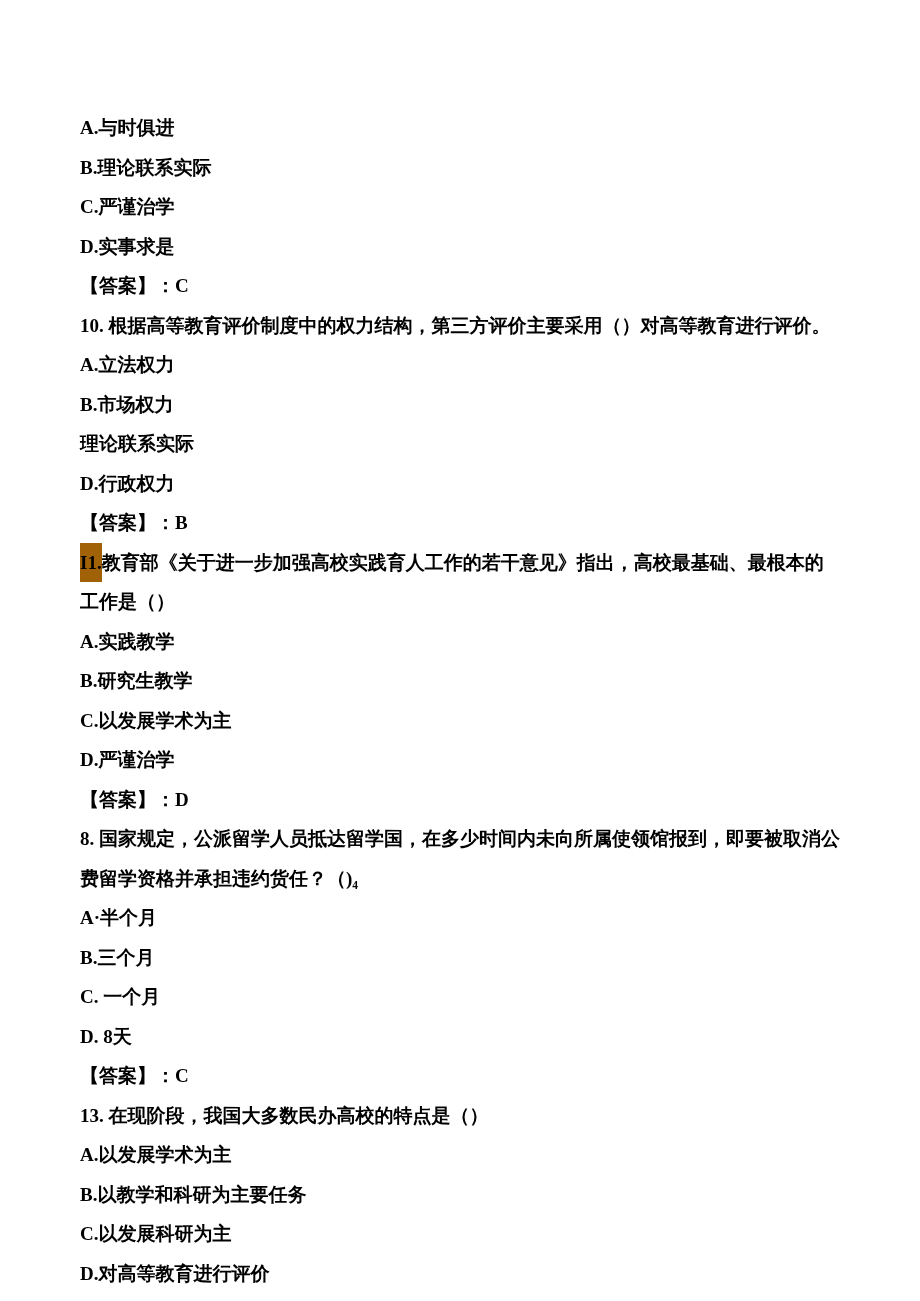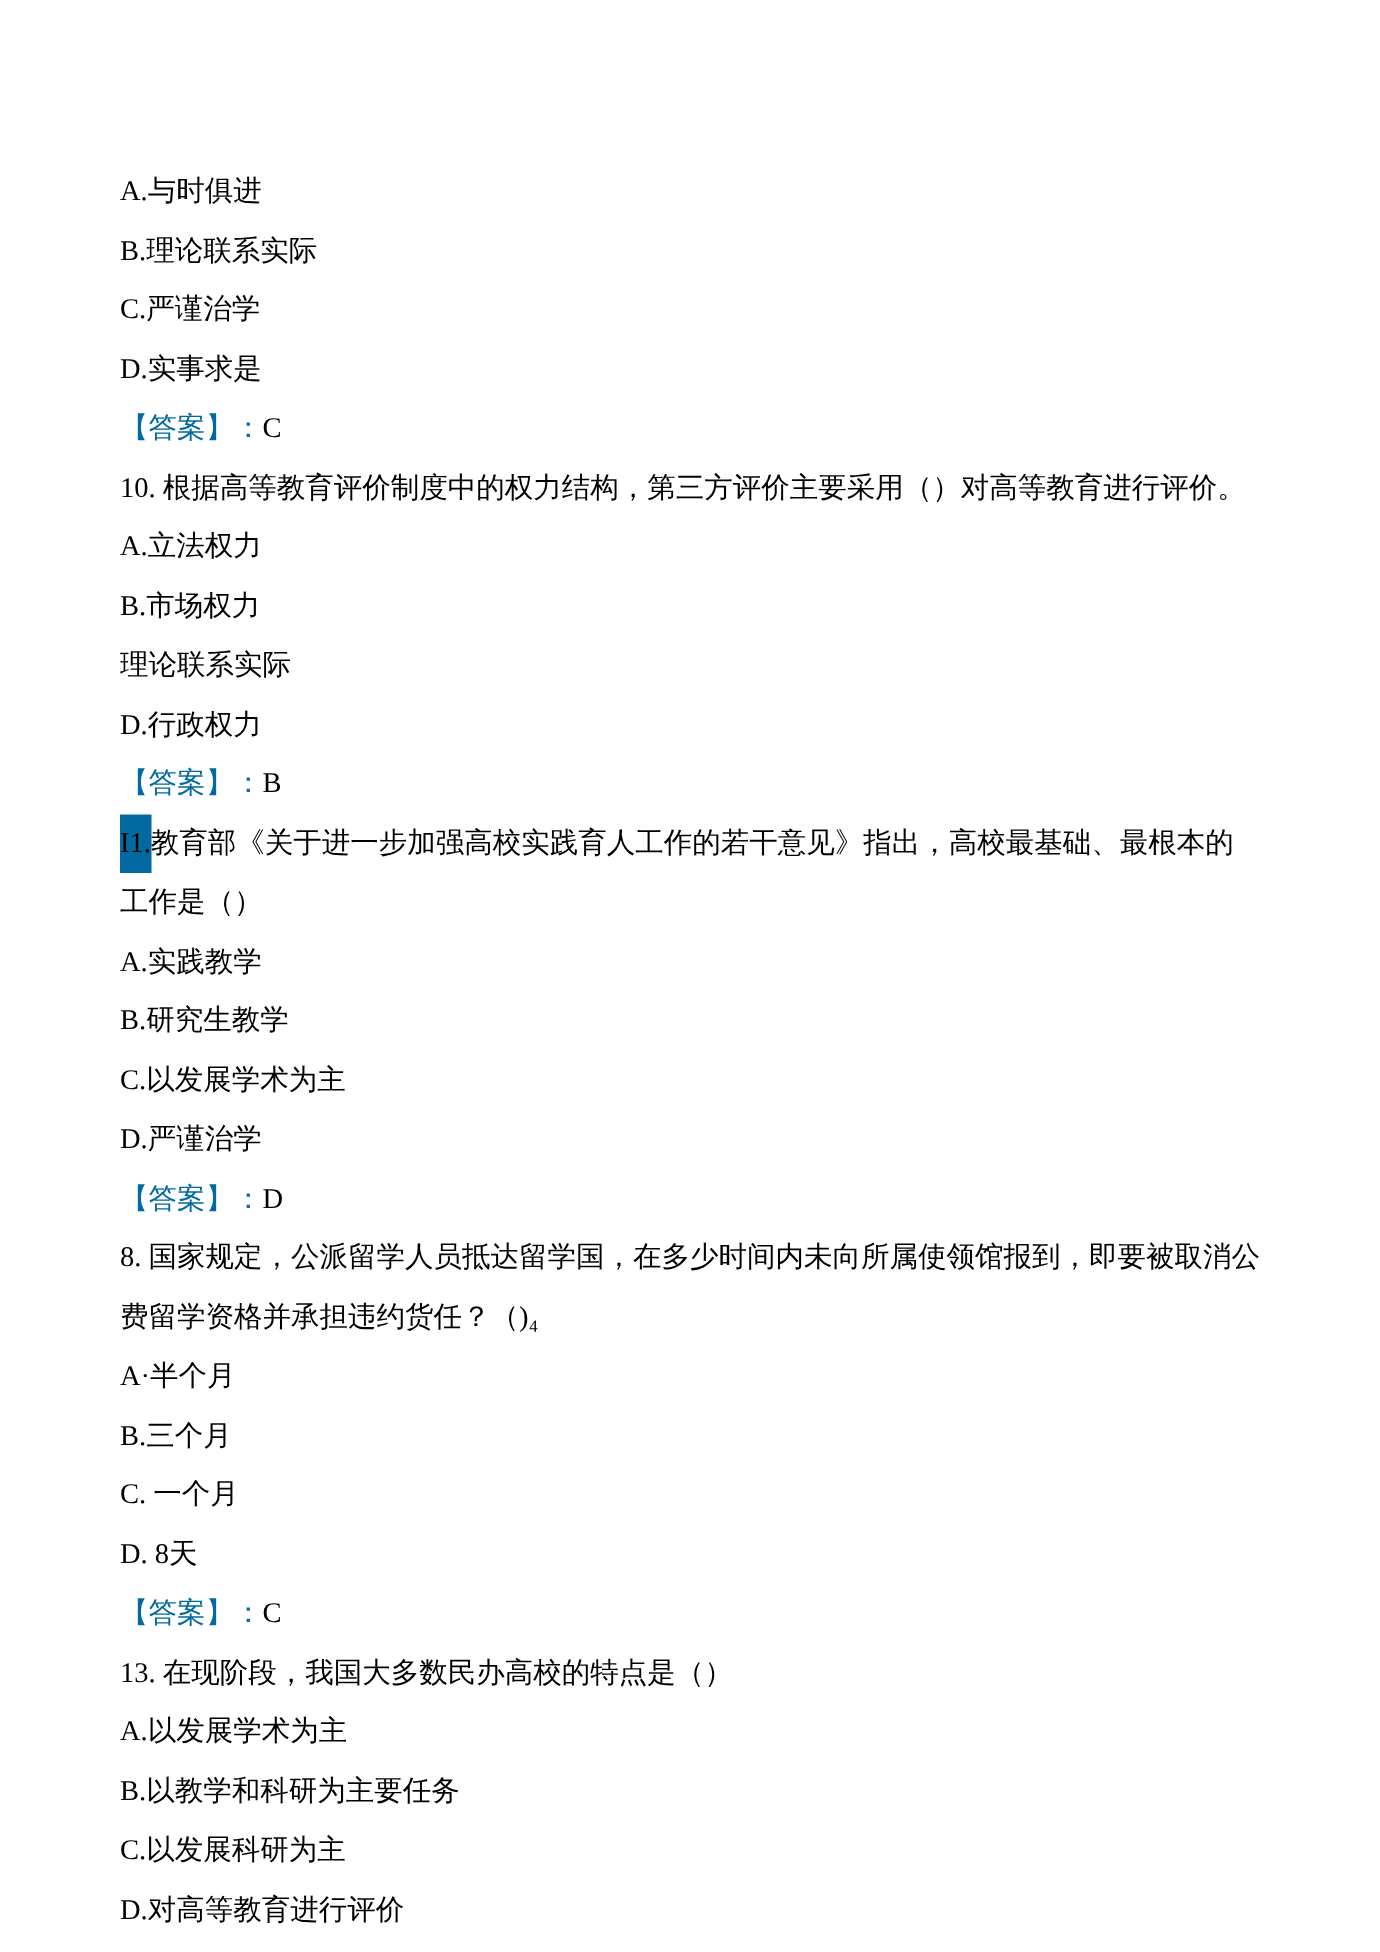--- a/index.html
+++ b/index.html
@@ -12,29 +12,30 @@
       min-height: 1301px;
       background: #ffffff;
       font-family: "SimSun", "宋体", serif;
       font-size: 19px;
       line-height: 2.08;
       color: #000000;
       padding: 108px 80px 40px 80px;
     }
     .line {
       display: block;
+      font-weight: bold;
     }
     .answer-label {
-      color: #0369a1;
+      color: #000000;
     }
     .answer-value {
       color: #000000;
     }
     .highlight {
-      background-color: #0369a1;
+      background-color: #a16207;
       display: inline-block;
     }
   </style>
 </head>
 <body>
 
 <div class="line">A.与时俱进</div>
 <div class="line">B.理论联系实际</div>
 <div class="line">C.严谨治学</div>
 <div class="line">D.实事求是</div>

